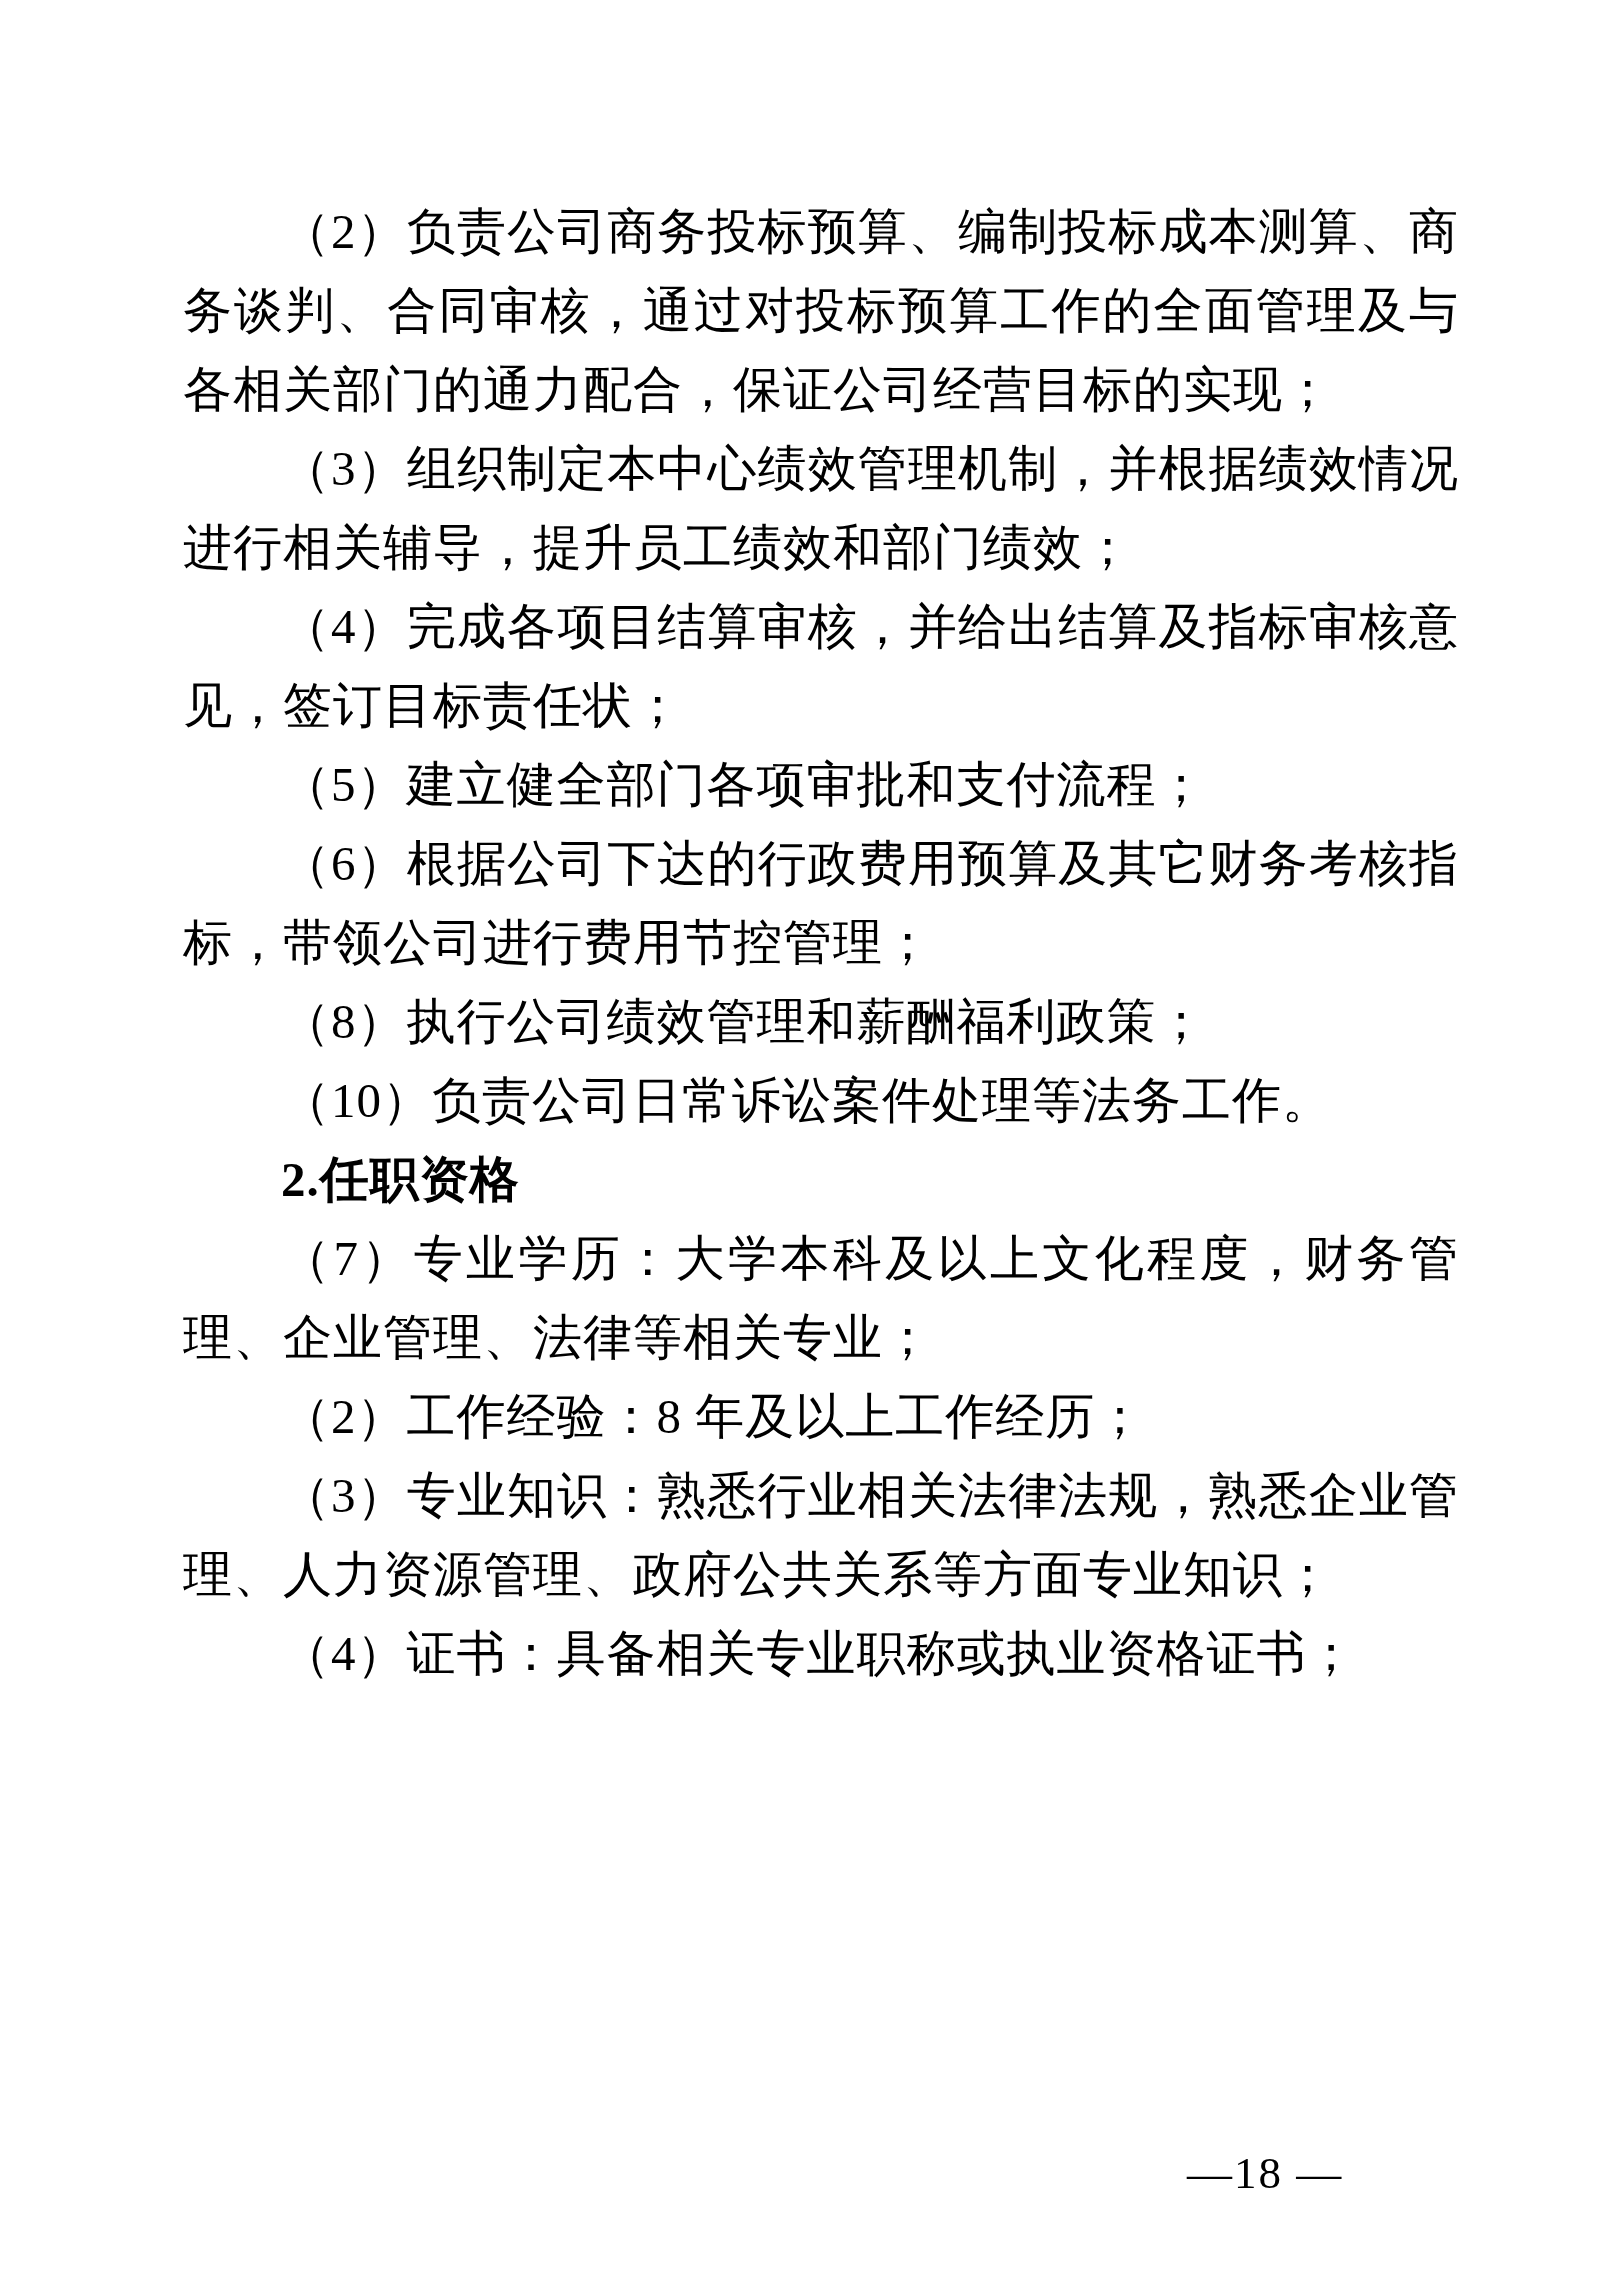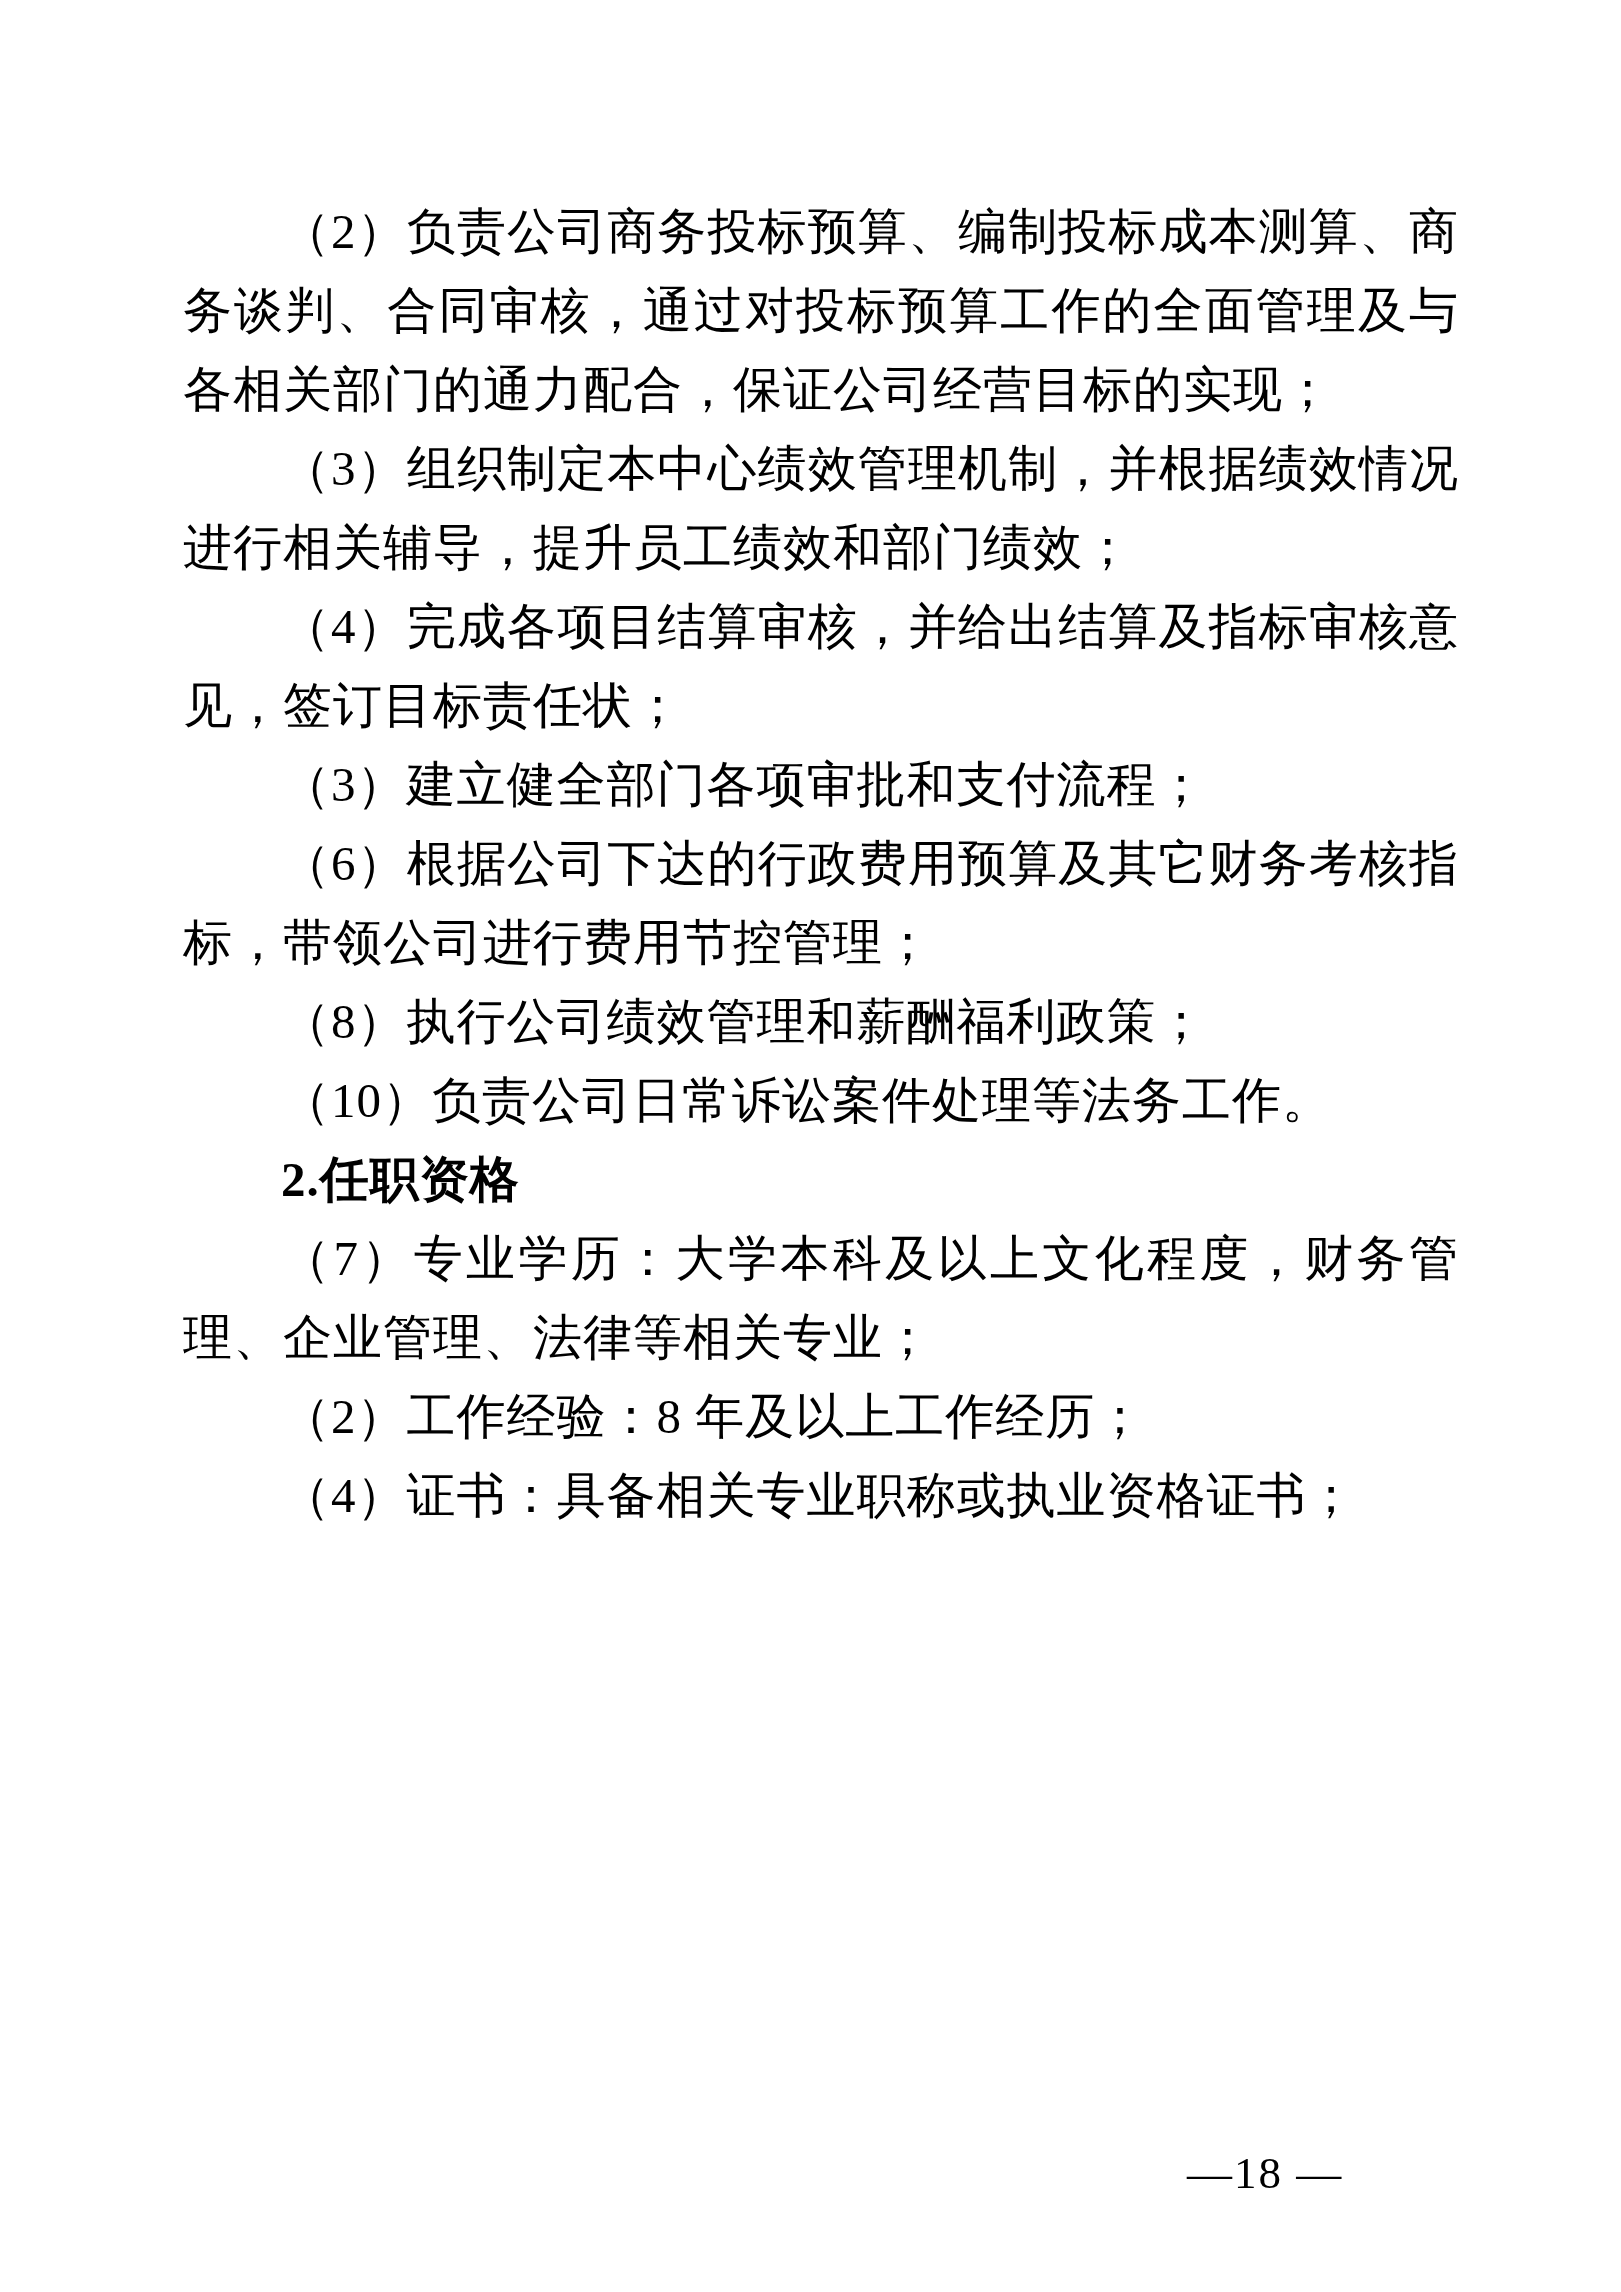--- a/index.html
+++ b/index.html
@@ -51,24 +51,25 @@
   }
 </style>
 </head>
 <body>
 
 <div class="page">
   <div class="doc-body">
     <p class="para">（2）负责公司商务投标预算、编制投标成本测算、商务谈判、合同审核，通过对投标预算工作的全面管理及与各相关部门的通力配合，保证公司经营目标的实现；</p>
     <p class="para">（3）组织制定本中心绩效管理机制，并根据绩效情况进行相关辅导，提升员工绩效和部门绩效；</p>
     <p class="para">（4）完成各项目结算审核，并给出结算及指标审核意见，签订目标责任状；</p>
-    <p class="para">（3）建立健全部门各项审批和支付流程；</p>
+    <p class="para">（5）建立健全部门各项审批和支付流程；</p>
     <p class="para">（6）根据公司下达的行政费用预算及其它财务考核指标，带领公司进行费用节控管理；</p>
     <p class="para">（8）执行公司绩效管理和薪酬福利政策；</p>
     <p class="para">（10）负责公司日常诉讼案件处理等法务工作。</p>
     <h2 class="heading">2.任职资格</h2>
     <p class="para">（7）专业学历：大学本科及以上文化程度，财务管理、企业管理、法律等相关专业；</p>
     <p class="para">（2）工作经验：8 年及以上工作经历；</p>
+    <p class="para">（3）专业知识：熟悉行业相关法律法规，熟悉企业管理、人力资源管理、政府公共关系等方面专业知识；</p>
     <p class="para">（4）证书：具备相关专业职称或执业资格证书；</p>
   </div>
   <div class="page-number">—18 —</div>
 </div>
 
 
 </body></html>

